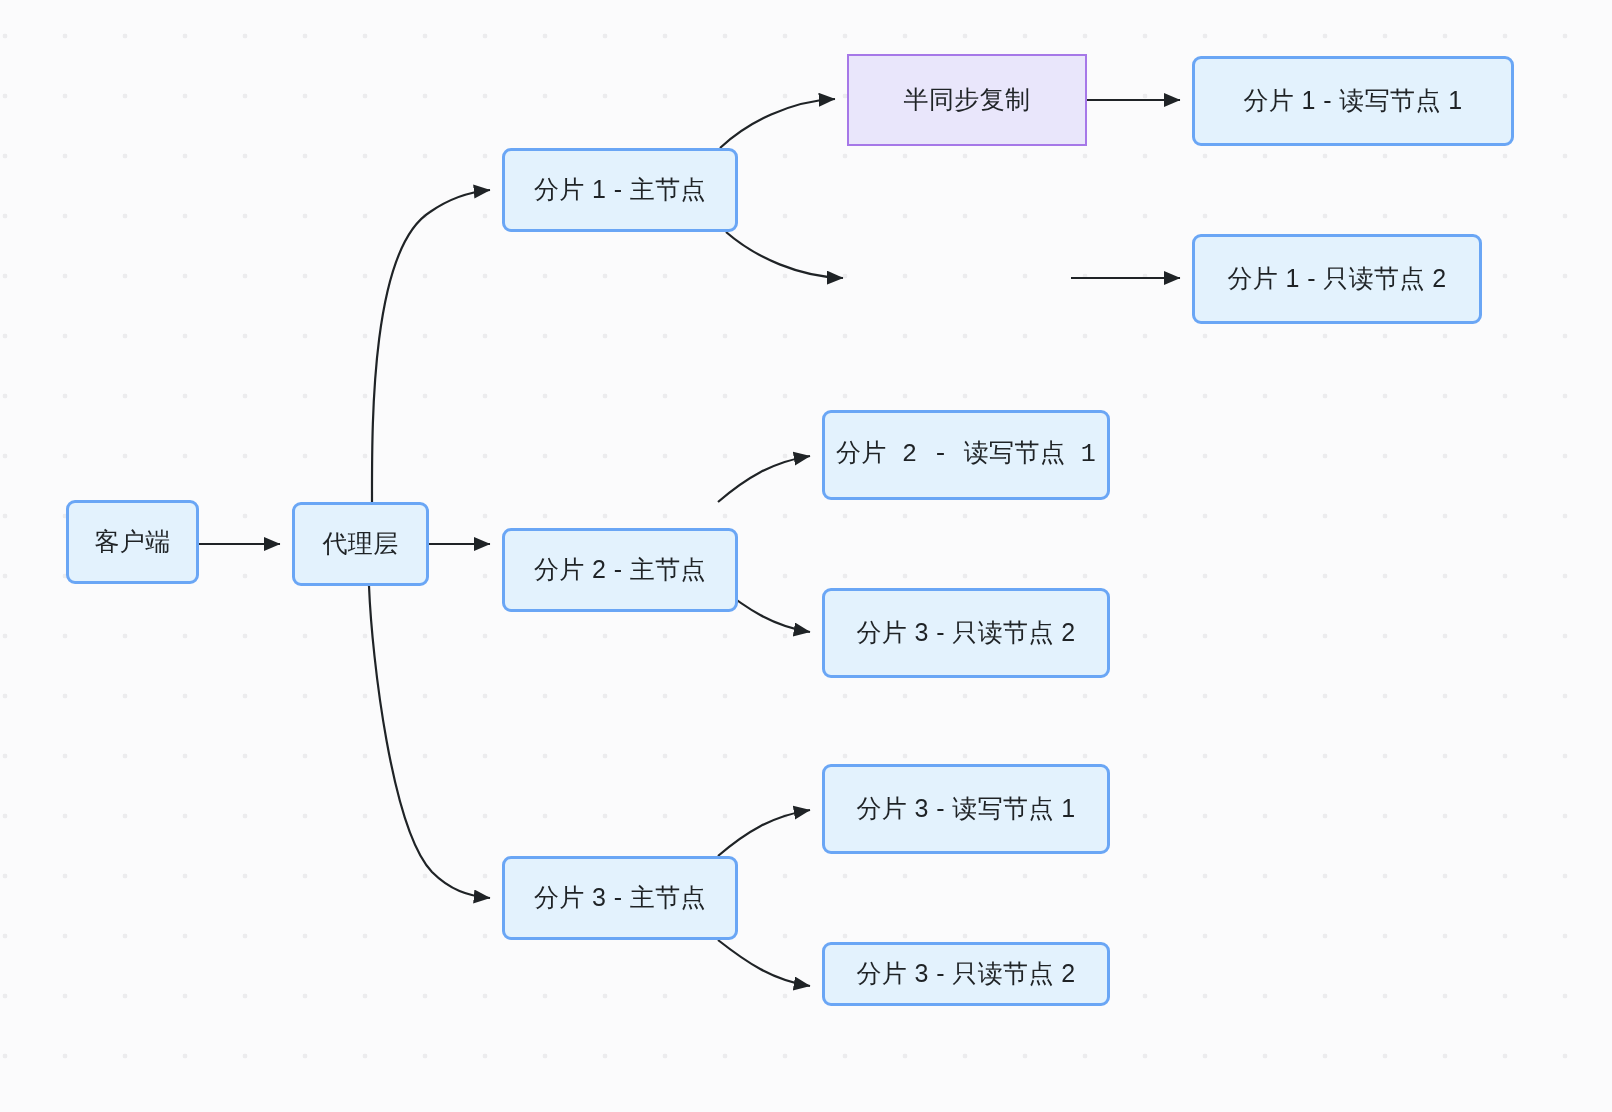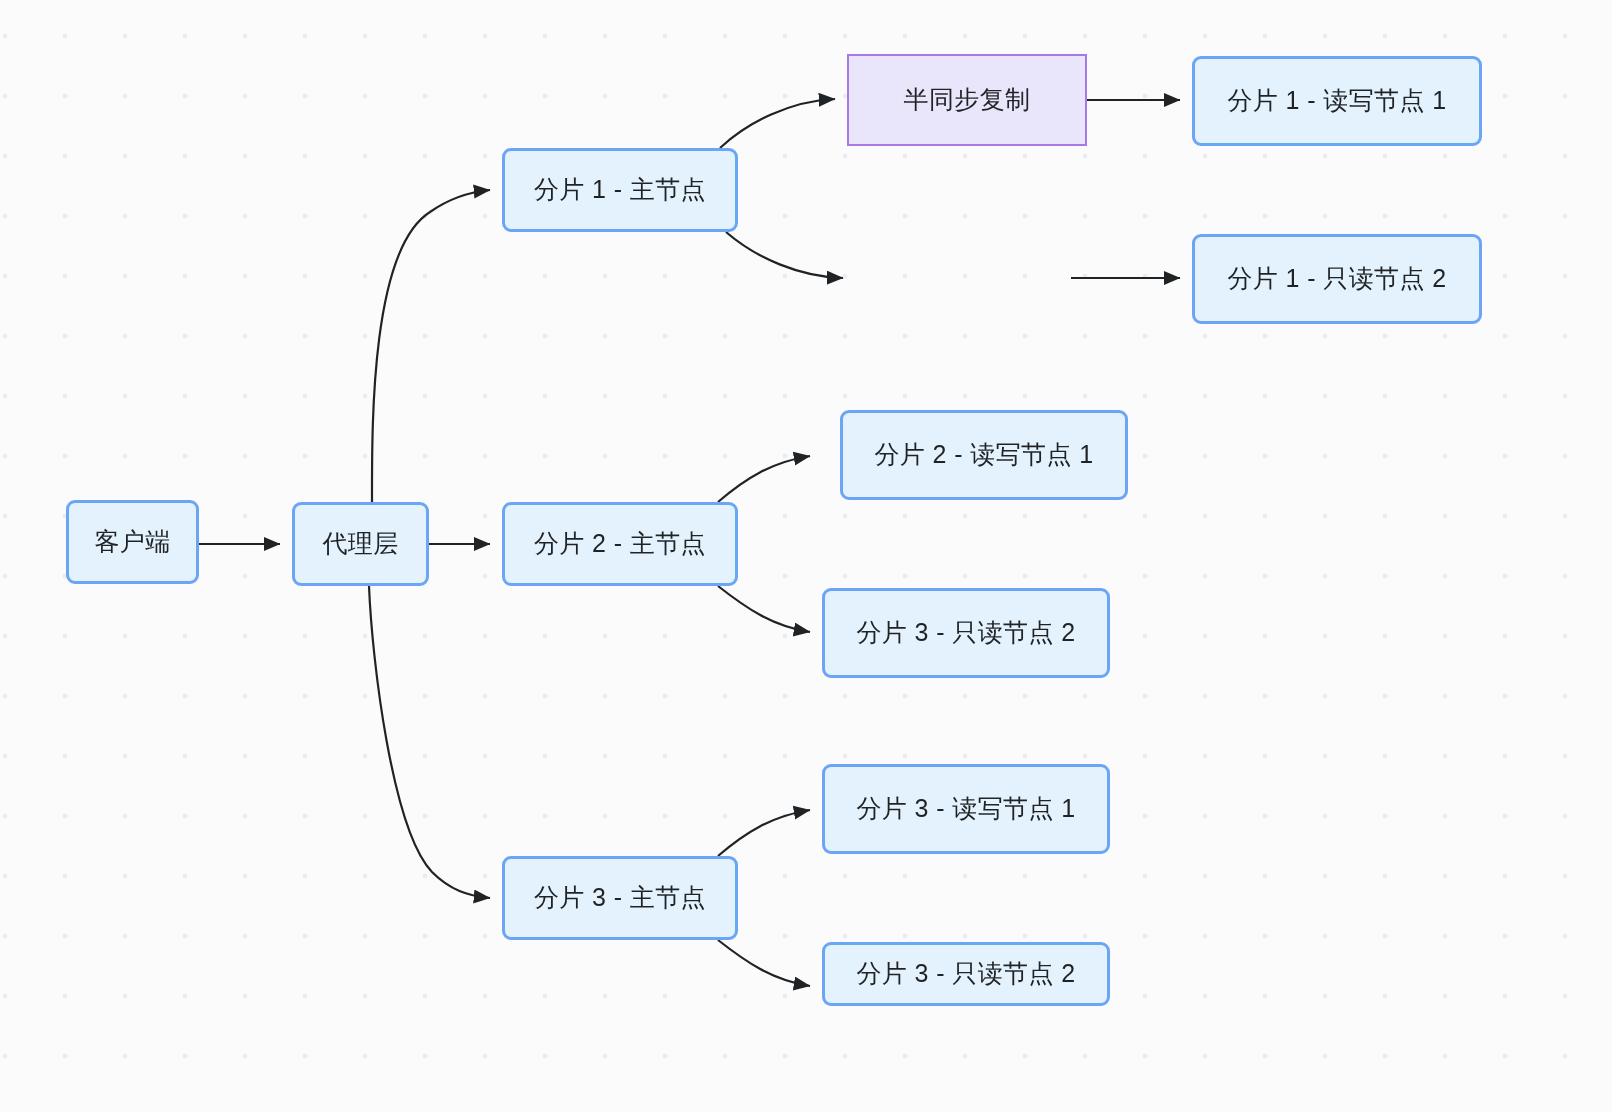--- a/index.html
+++ b/index.html
@@ -86,32 +86,32 @@
       <path d="M 718,940 C 746,962 772,980 810,986"></path>
     </g>
   </svg>
 
   <div class="node blue" style="left:292px; top:502px; width:137px; height:84px;">代理层</div>
 
   <div class="node blue" style="left:66px; top:500px; width:133px; height:84px;">客户端</div>
 
   <div class="node blue" style="left:502px; top:148px; width:236px; height:84px;">分片 1 - 主节点</div>
 
-  <div class="node blue" style="left:502px; top:502px; width:236px; height:84px;">分片 2 - 主节点</div>
+  <div class="node blue" style="left:502px; top:528px; width:236px; height:84px;">分片 2 - 主节点</div>
 
   <div class="node blue" style="left:502px; top:856px; width:236px; height:84px;">分片 3 - 主节点</div>
 
   <div class="node purple" style="left:847px; top:54px; width:240px; height:92px;">半同步复制</div>
 
 
-  <div class="node blue" style="left:1192px; top:56px; width:290px; height:90px;">分片 1 - 读写节点 1</div>
+  <div class="node blue" style="left:1192px; top:56px; width:322px; height:90px;">分片 1 - 读写节点 1</div>
 
   <div class="node blue" style="left:1192px; top:234px; width:290px; height:90px;">分片 1 - 只读节点 2</div>
 
-  <div class="node blue" style="left:840px; top:410px; width:288px; height:90px;">分片 2 - 读写节点 1</div>
+  <div class="node blue" style="left:822px; top:410px; width:288px; height:90px;font-family:Liberation Mono, monospace;">分片 2 - 读写节点 1</div>
 
   <div class="node blue" style="left:822px; top:588px; width:288px; height:90px;">分片 3 - 只读节点 2</div>
 
   <div class="node blue" style="left:822px; top:764px; width:288px; height:90px;">分片 3 - 读写节点 1</div>
 
   <div class="node blue" style="left:822px; top:942px; width:288px; height:64px;">分片 3 - 只读节点 2</div>
 
 </div>
 
 </body></html>

